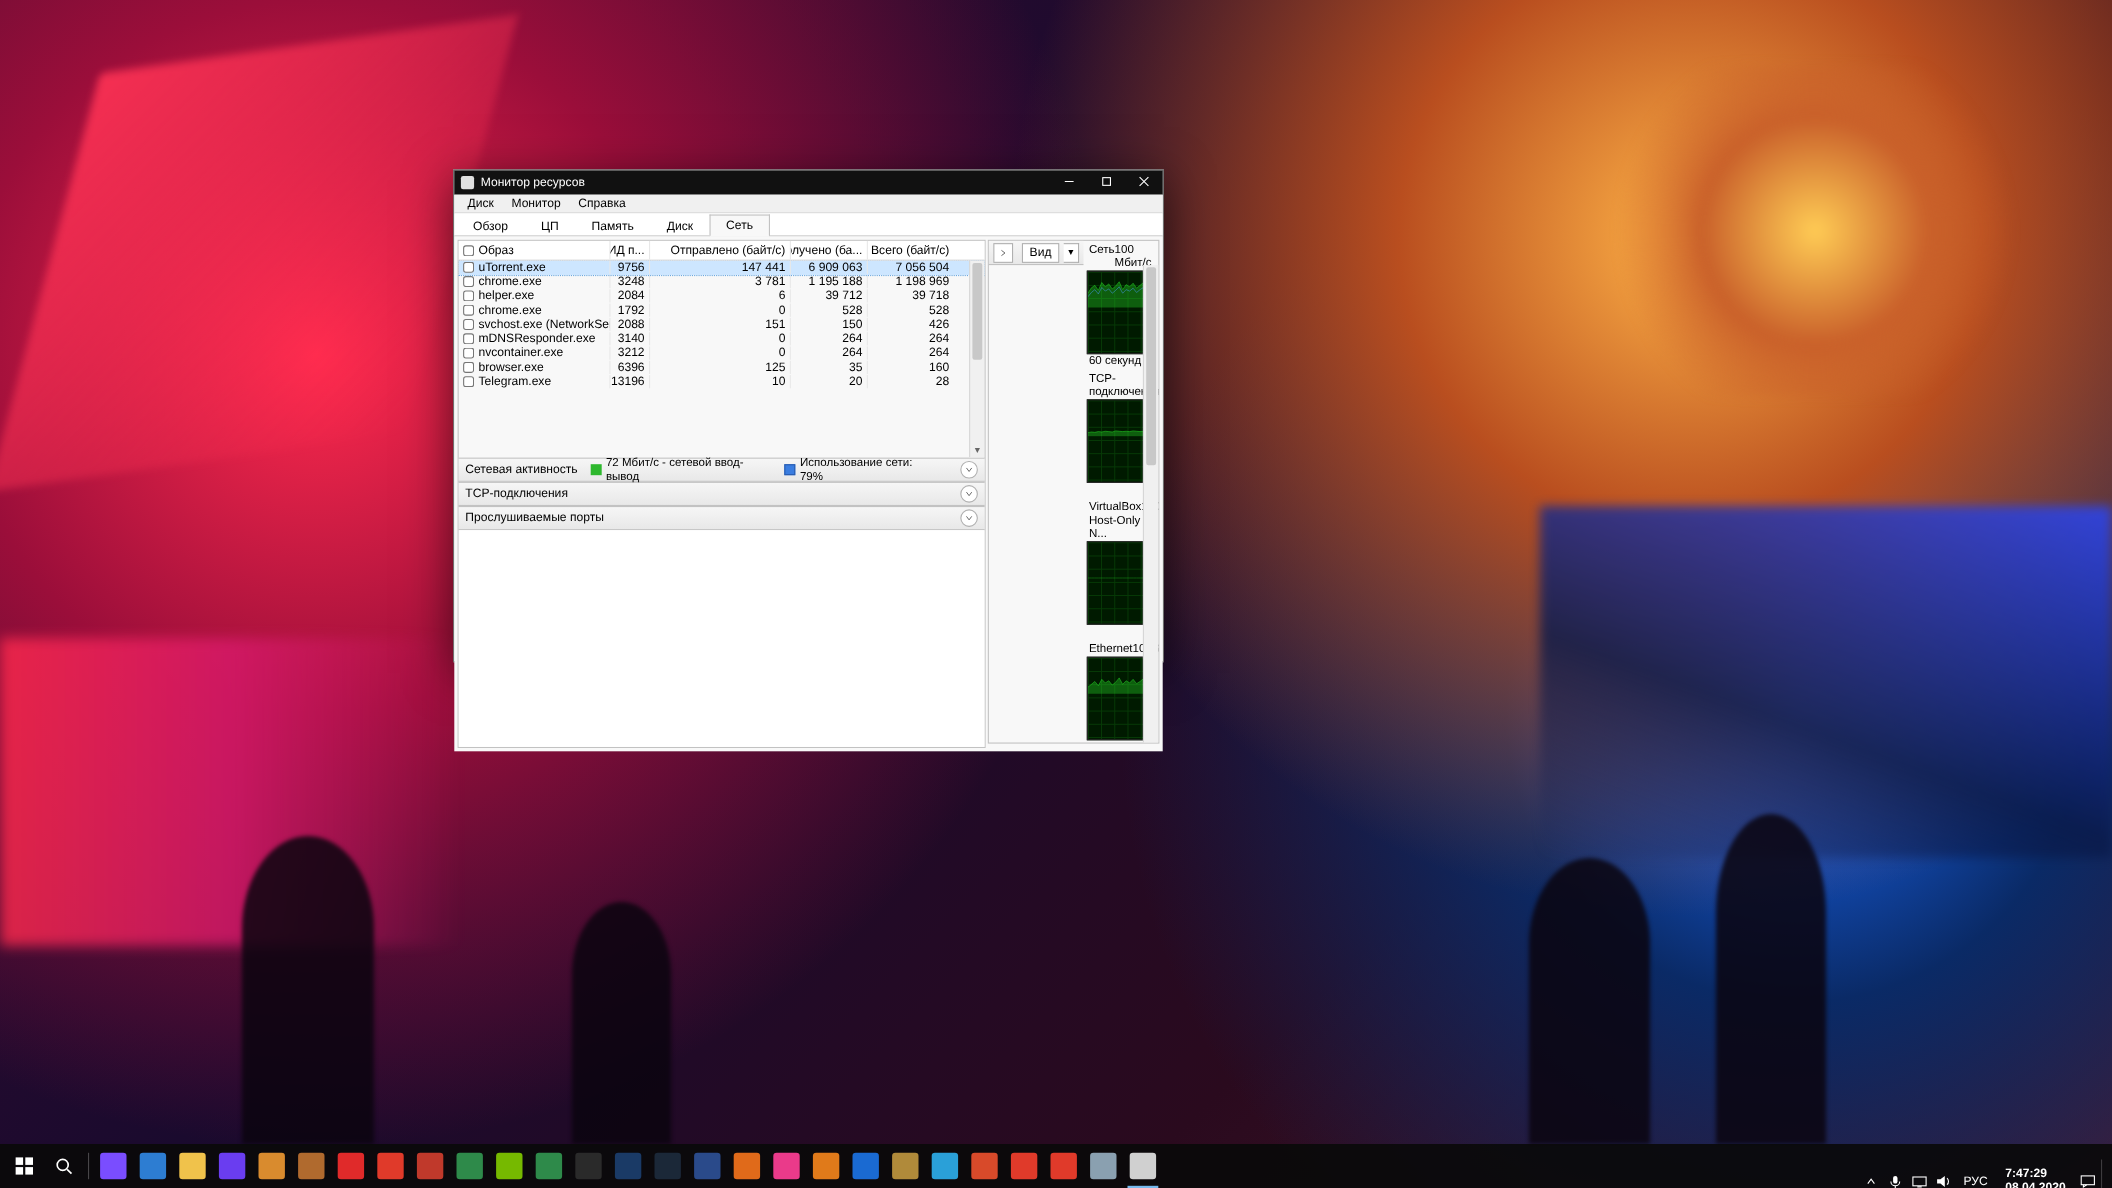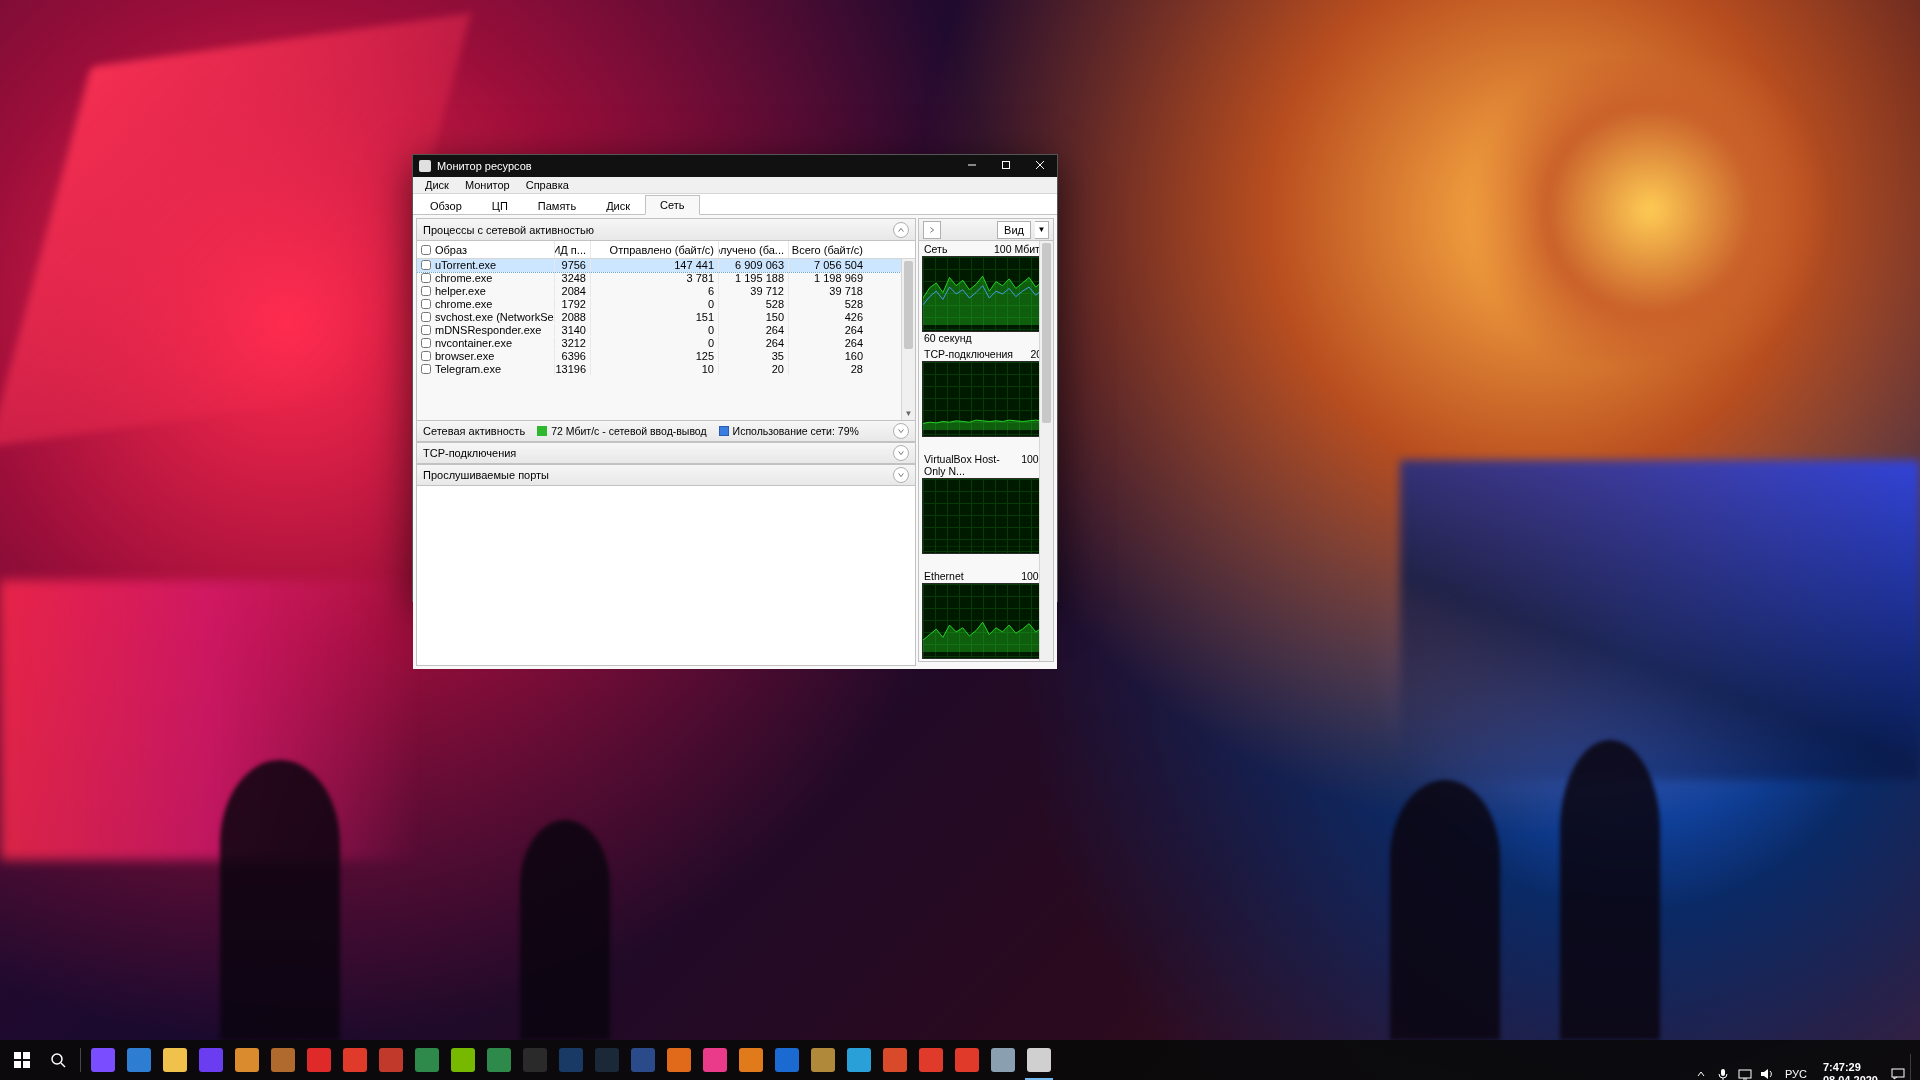--- a/index.html
+++ b/index.html
@@ -49,21 +49,21 @@
 .tabstrip {
   height: 22px; background:#fff; border-bottom:1px solid #c2c2c2;
   display:flex; align-items:flex-end; padding-left:2px; font-size:11px;
 }
 .tab { padding: 3px 14px; border:1px solid transparent; border-bottom:none; cursor:pointer; position:relative; top:1px;}
 .tab.active { background:#f8f8f8; border-color:#c2c2c2; border-bottom:1px solid #f8f8f8;}
 
 .body { flex:1; display:flex; background:#f8f8f8; }
 
 .left-pane { flex:1; display:flex; flex-direction:column; border:1px solid #c2c2c2; margin:3px 2px 3px 3px; min-width:0;}
-.right-pane { width:136px; display:flex; flex-direction:column; border:1px solid #c2c2c2; margin:3px 3px 7px 0; position:relative;}
+.right-pane { width:156px; display:flex; flex-direction:row; border:1px solid #c2c2c2; margin:3px 3px 7px 0; position:relative;}
 
 .section-header {
   height:22px; background:linear-gradient(#f6f6f6,#e8e8e8);
   border-bottom:1px solid #c2c2c2; display:flex; align-items:center;
   padding:0 6px; font-size:11px; cursor:pointer; gap:12px;
 }
 .section-header .title{flex-shrink:0;}
 .section-header .spacer{flex:1;}
 .chevron{width:16px;height:16px;border:1px solid #b0b0b0;border-radius:50%;display:flex;align-items:center;justify-content:center;background:#fff;}
 .chevron svg{width:8px;height:8px;}
@@ -164,29 +164,20 @@
   <div class="tabstrip">
     <div class="tab">Обзор</div>
     <div class="tab">ЦП</div>
     <div class="tab">Память</div>
     <div class="tab">Диск</div>
     <div class="tab active">Сеть</div>
   </div>
 
   <div class="body">
     <div class="left-pane">
-      <div class="section-header">
-        <span class="title">Процессы с сетевой активностью</span>
-        <span class="spacer"></span>
-        <span class="chevron">
-            <svg viewBox="0 0 10 10">
-              <polyline points="2,7 5,3 8,7" fill="none" stroke="#555"></polyline>
-            </svg>
-          </span>
-      </div>
 
       <div class="table-wrap">
         <div class="thead">
           <div class="th c-img">
               <input type="checkbox" style="width: 10px; height: 10px; margin-right: 4px;">
               <span>Образ</span>
             </div>
           <div class="th c-pid">ИД п...</div>
           <div class="th c-sent">Отправлено (байт/с)</div>
           <div class="th c-recv">Получено (ба...</div>

